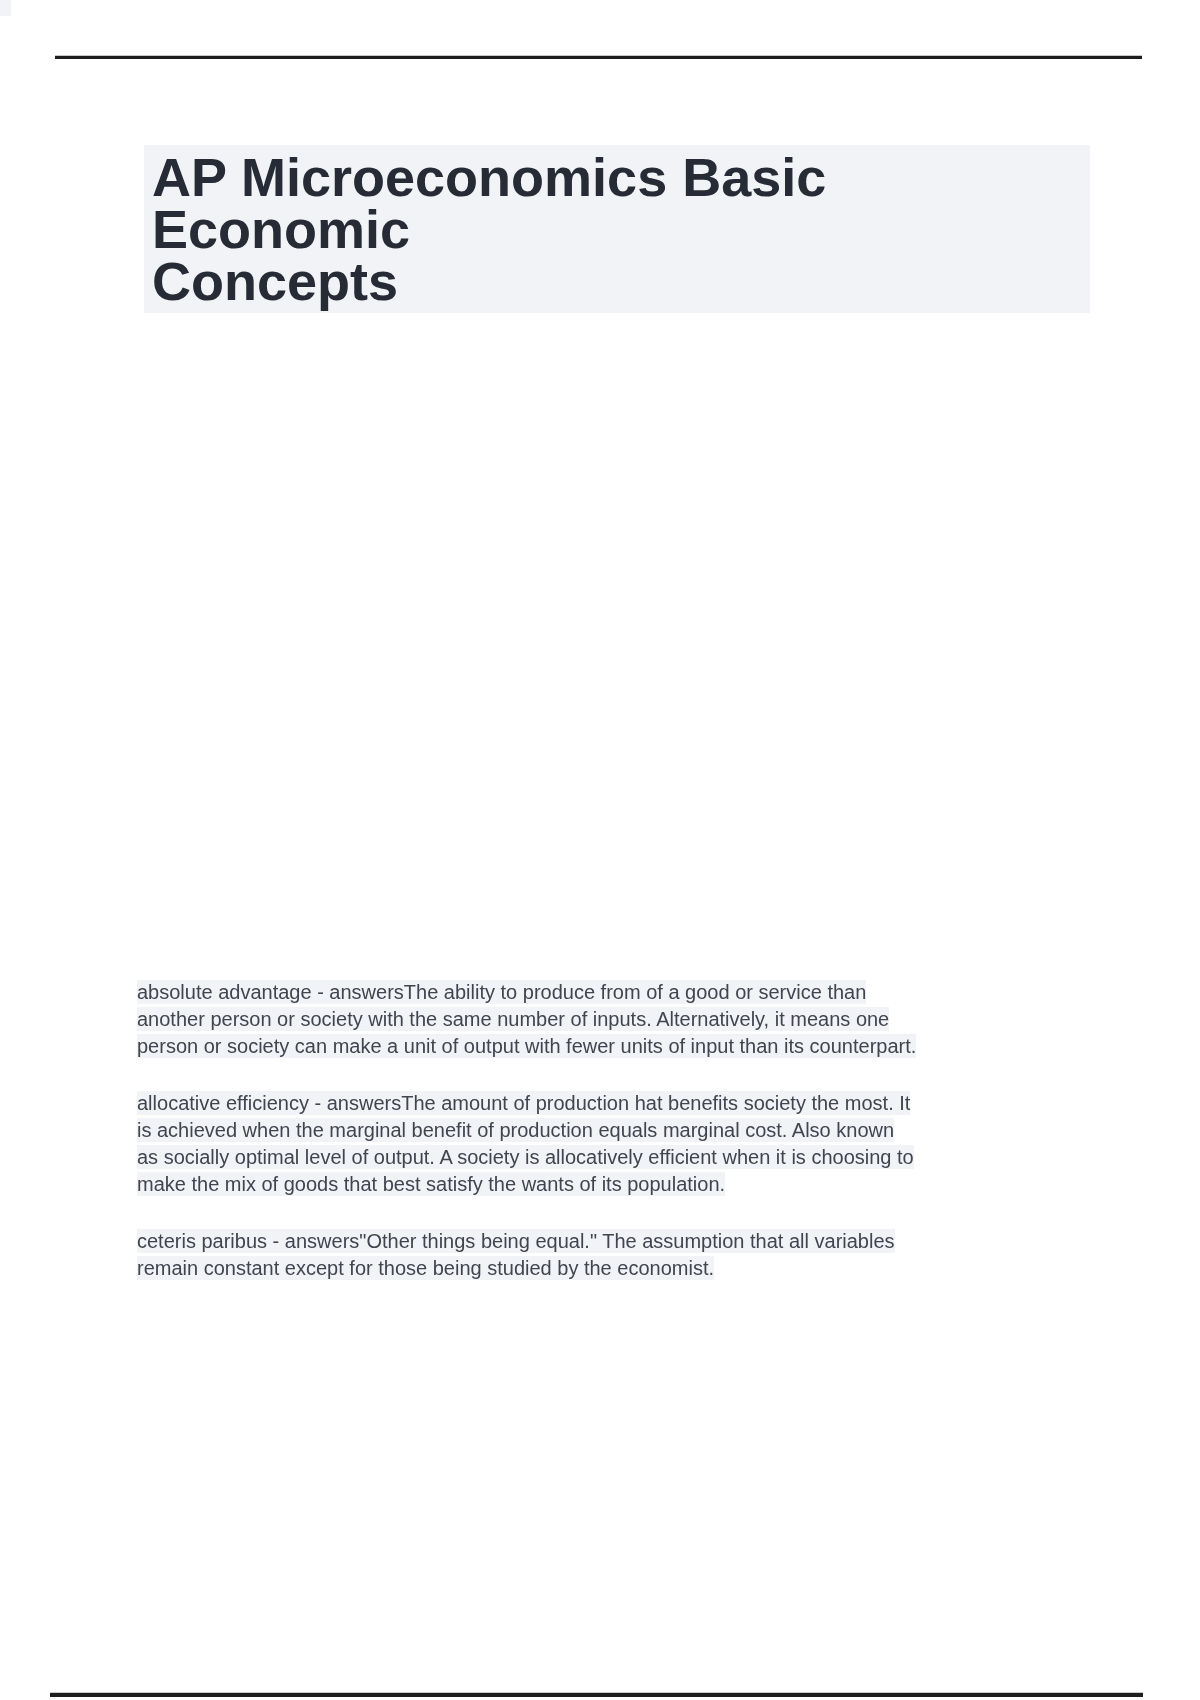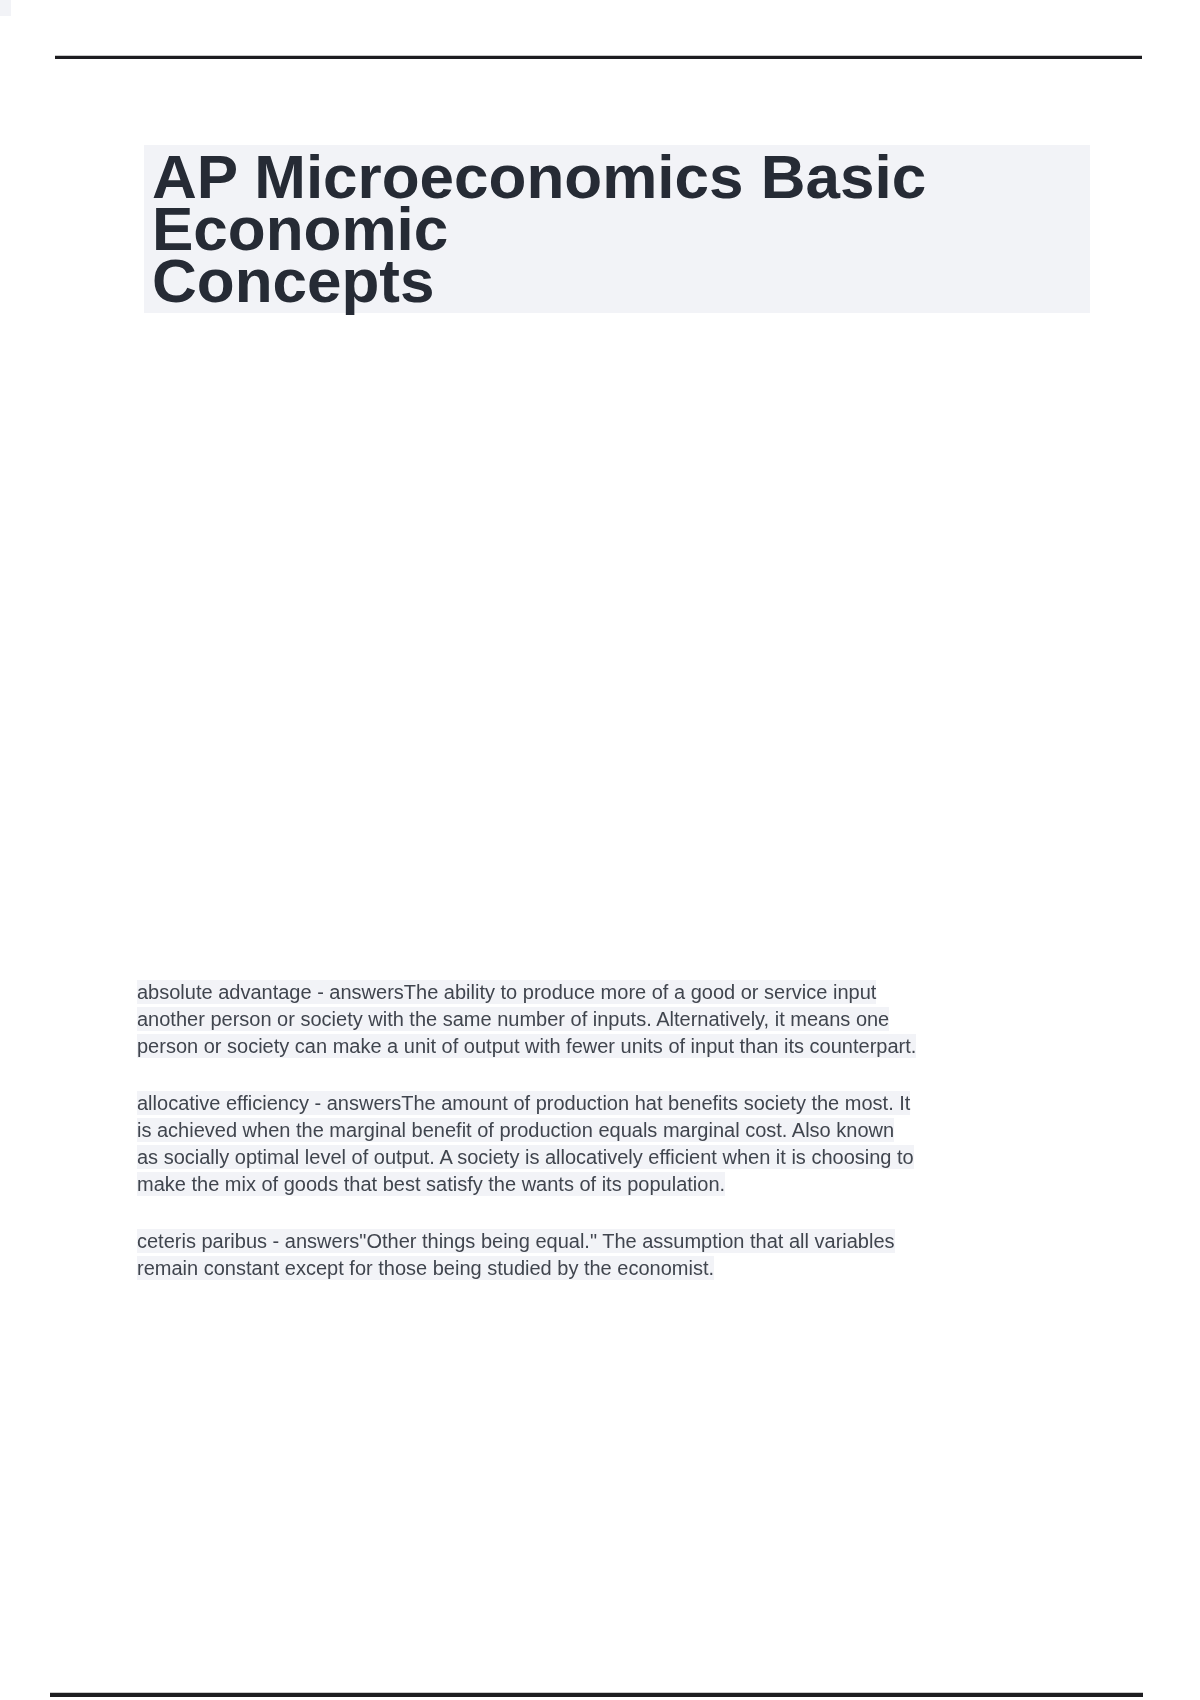--- a/index.html
+++ b/index.html
@@ -35,21 +35,21 @@
     box-shadow: 0 -1px 0 #c9c9c9;
   }
   .doc-title {
     position: absolute;
     left: 144px; top: 145px;
     width: 930px;
     margin: 0;
     padding: 6px 8px 6px 8px;
     background: var(--highlight, #f2f3f7);
     color: var(--title-color, #262b35);
-    font-size: 62px;
+    font-size: 54px;
     font-weight: bold;
     line-height: 52px;
     letter-spacing: 0px;
     white-space: pre-line;
   }
   .definitions {
     position: absolute;
     left: 137px; top: 979px;
     width: 885px;
   }
@@ -71,21 +71,21 @@
 <div>
 
   <div class="corner-artifact"></div>
 
   <div class="rule rule-top"></div>
 
   <h1 class="doc-title">AP Microeconomics Basic Economic
 Concepts</h1>
 
   <div class="definitions">
-    <p class="para"><span class="hl">absolute advantage - answersThe ability to produce more of a good or service input
+    <p class="para"><span class="hl">absolute advantage - answersThe ability to produce from of a good or service than
 another person or society with the same number of inputs. Alternatively, it means one
 person or society can make a unit of output with fewer units of input than its counterpart.</span></p>
     <p class="para"><span class="hl">allocative efficiency - answersThe amount of production hat benefits society the most. It
 is achieved when the marginal benefit of production equals marginal cost. Also known
 as socially optimal level of output. A society is allocatively efficient when it is choosing to
 make the mix of goods that best satisfy the wants of its population.</span></p>
     <p class="para"><span class="hl">ceteris paribus - answers"Other things being equal." The assumption that all variables
 remain constant except for those being studied by the economist.</span></p>
   </div>
 

